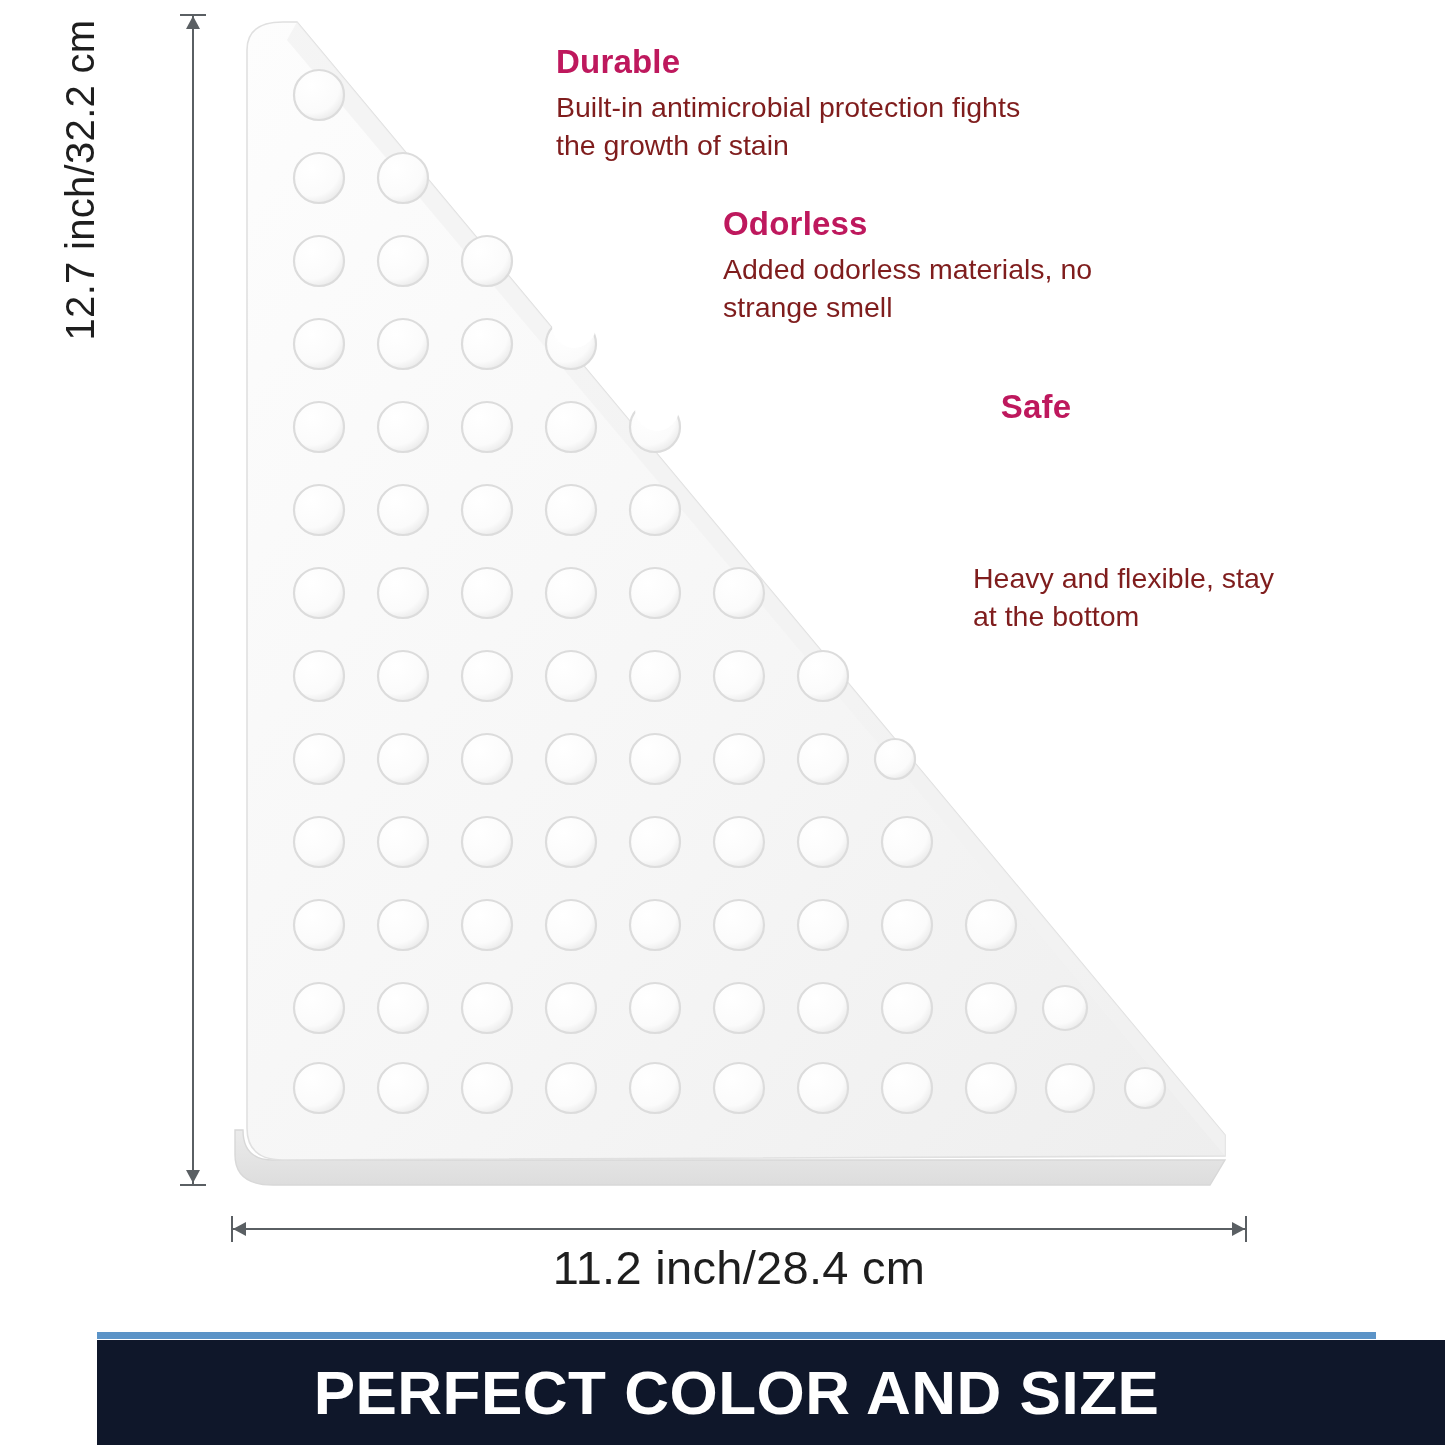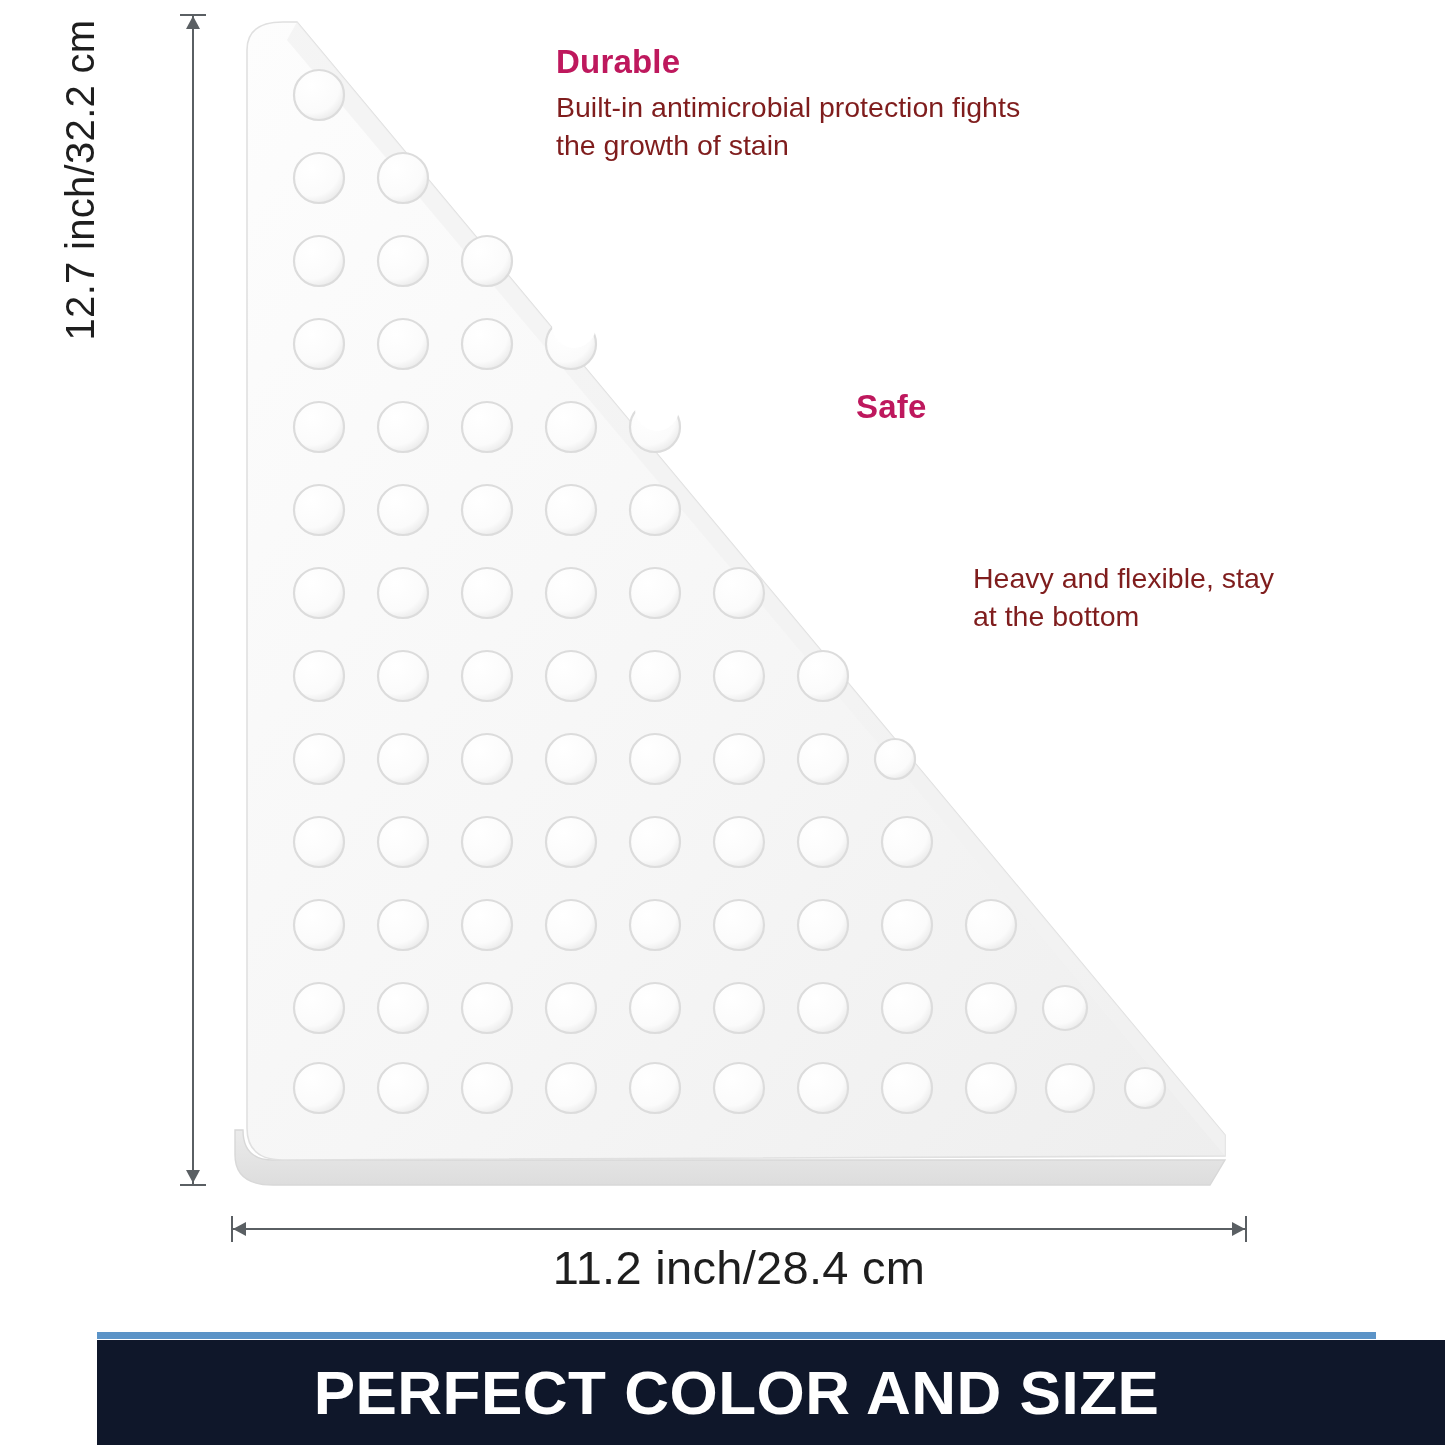--- a/index.html
+++ b/index.html
@@ -120,21 +120,21 @@
   }
   .feature p {
     margin: 0;
     font-size: 28.5px;
     line-height: 1.32;
     color: #7f1d1d;
     font-weight: 400;
   }
   #feature-0 { left: 556px; top: 43px;  width: 470px; }
   #feature-1 { left: 723px; top: 205px; width: 430px; }
-  #feature-2 { left: 856px; top: 388px; width: 360px; }
+  #feature-2 { left: 856px; top: 388px; width: 360px; text-align: center; }
   #feature-3 { left: 973px; top: 560px; width: 330px; }
 
   
   #banner {
     position: absolute;
     left: 97px;
     top: 1340px;
     width: 1416px;
     height: 105px;
     background: #0f172a;
@@ -315,20 +315,22 @@
 <div class="arrow arrow-right" style="left:1232px; top:1222px;"></div>
 
 <div id="width-label">11.2 inch/28.4 cm</div>
 
 <div class="feature" id="feature-0">
   <h3>Durable</h3>
   <p>Built-in antimicrobial protection fights the growth of stain</p>
 </div>
 
 <div class="feature" id="feature-1">
+  <h3>Odorless</h3>
+  <p>Added odorless materials, no strange smell</p>
 </div>
 
 <div class="feature" id="feature-2">
   <h3>Safe</h3>
 </div>
 
 <div class="feature" id="feature-3">
   <p>Heavy and flexible, stay at the bottom</p>
 </div>
 

